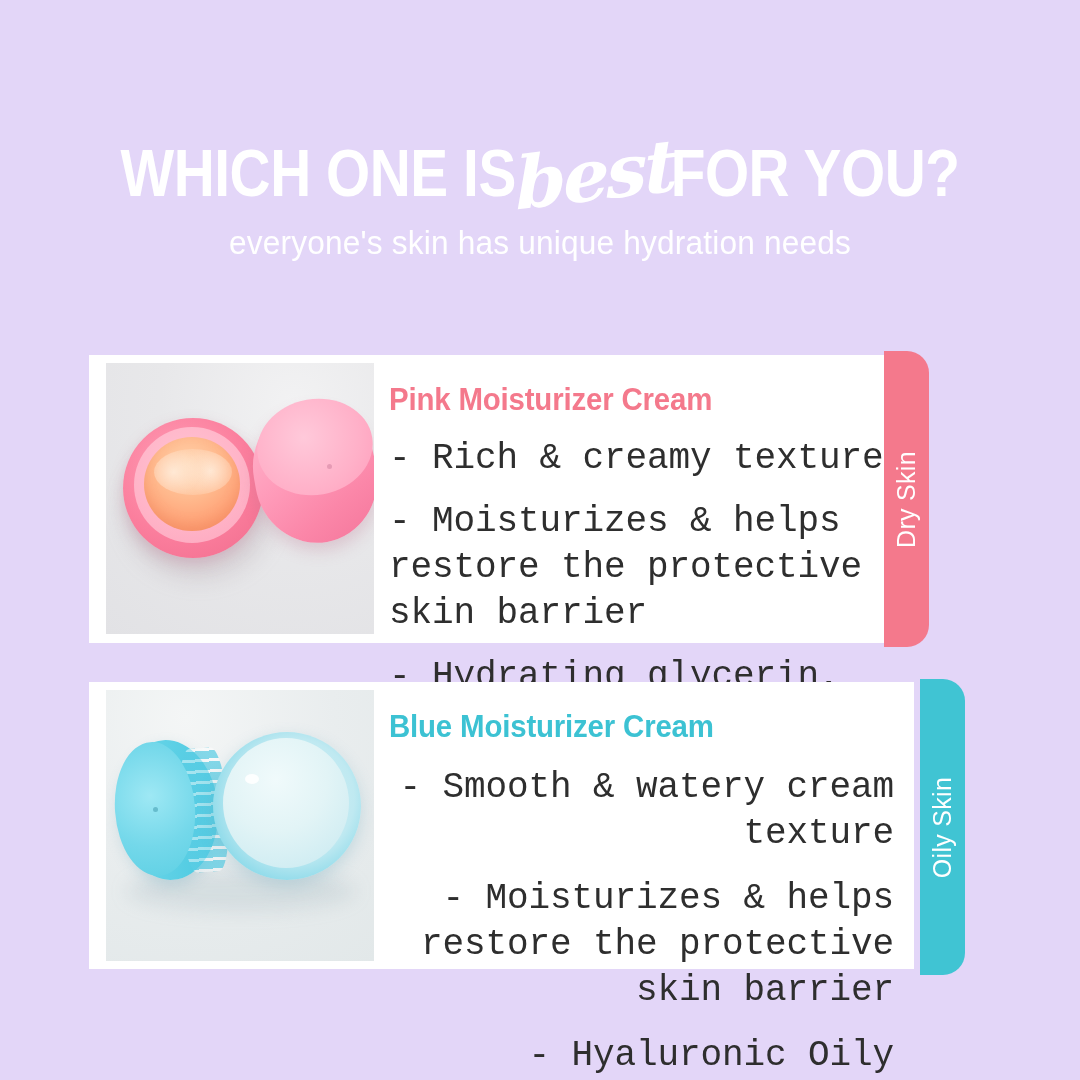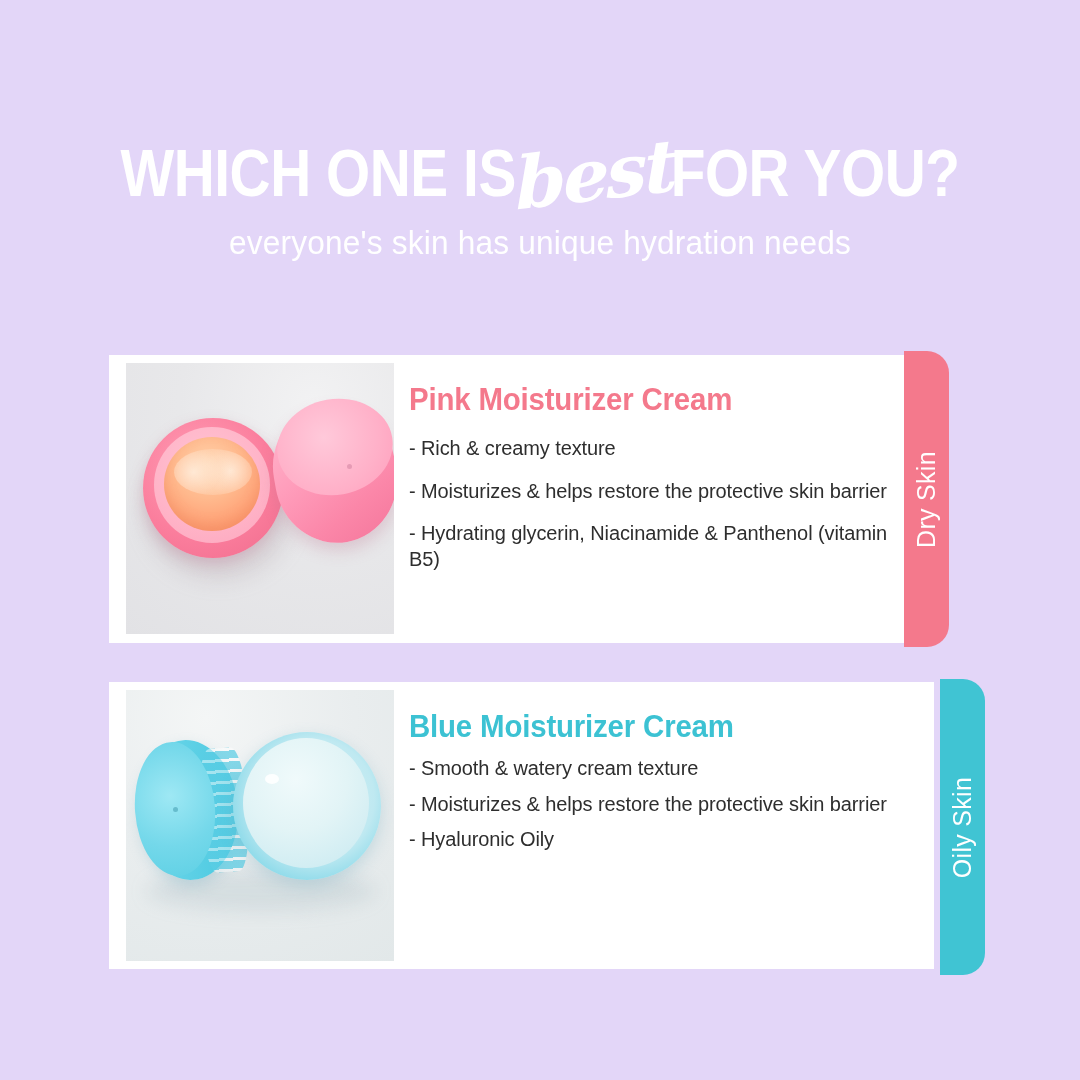--- a/index.html
+++ b/index.html
@@ -63,21 +63,21 @@
     font-size: 34px;
     letter-spacing: 0.2px;
     transform: scaleX(0.93);
     transform-origin: center center;
     white-space: nowrap;
   }
 
   
   .card {
     position: absolute;
-    left: 109px;
+    left: 89px;
     width: 840px;
     background: transparent;
   }
   .card-white {
     position: absolute;
     left: 0;
     top: 0;
     width: 825px;
     height: 100%;
     background: #ffffff;
@@ -145,27 +145,27 @@
   #title-pink { color: #f4798c; }
   #title-blue { color: #3cc2d3; }
 
   .bullets {
     margin: 0;
     padding: 0;
     list-style: none;
   }
   .bullets li {
     color: #2e2e2e;
-    font-family: Liberation Sans, sans-serif;
-    font-size: 20px;
+    font-family: Liberation Mono, monospace;
+    font-size: 36px;
     line-height: 1.28;
     margin-top: 17px;
     letter-spacing: -0.1px;
   }
-  #bullets-blue li { margin-top: 10px; }
+  #bullets-blue li { margin-top: 19px; text-align: right; }
 
   
   .photo-bg-pink {
     position: absolute;
     inset: 0;
     background:
       radial-gradient(circle at 70% 15%, #f2f2f3 0%, #e8e8ea 45%, #e2e2e5 100%);
   }
   .photo-bg-blue {
     position: absolute;

